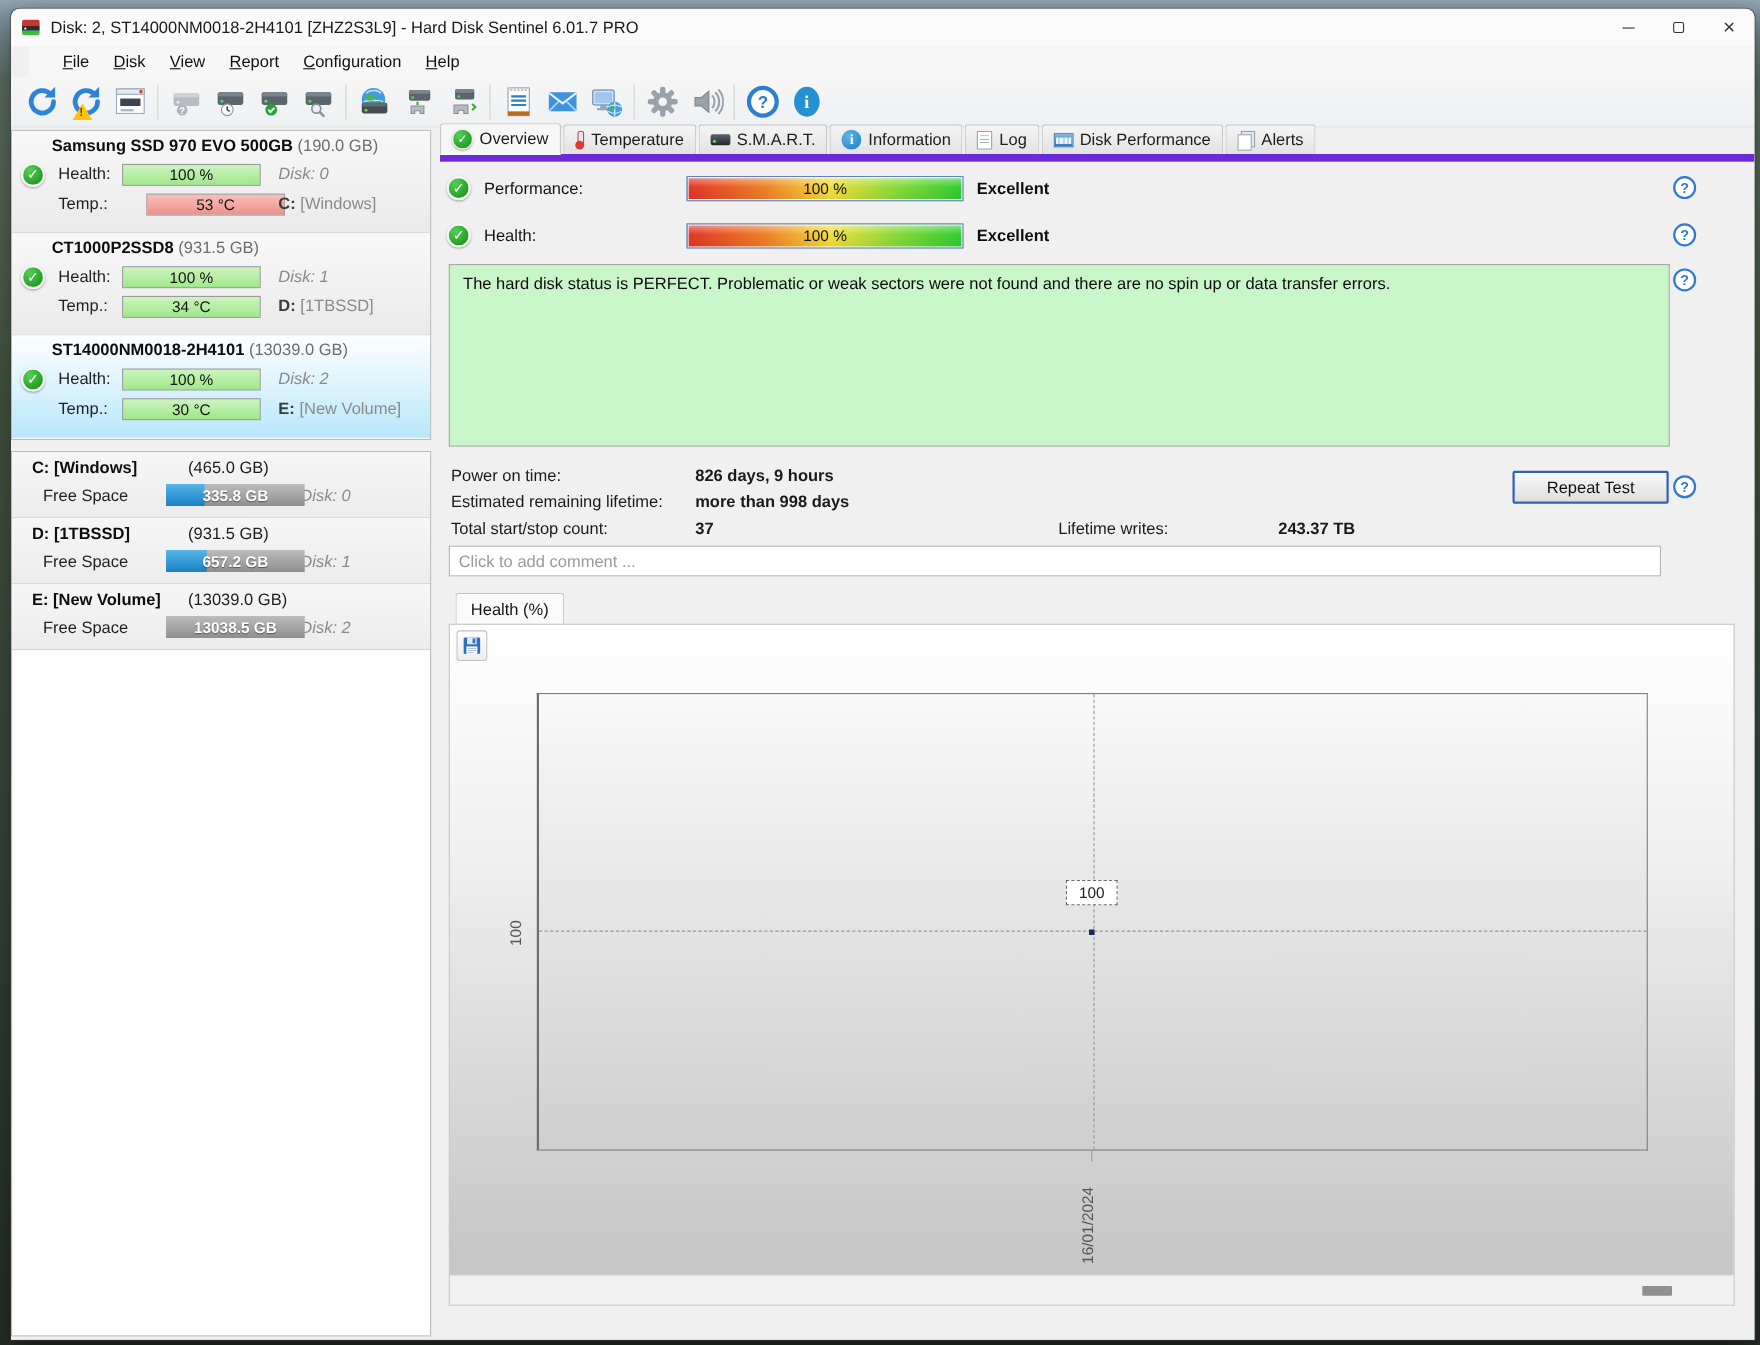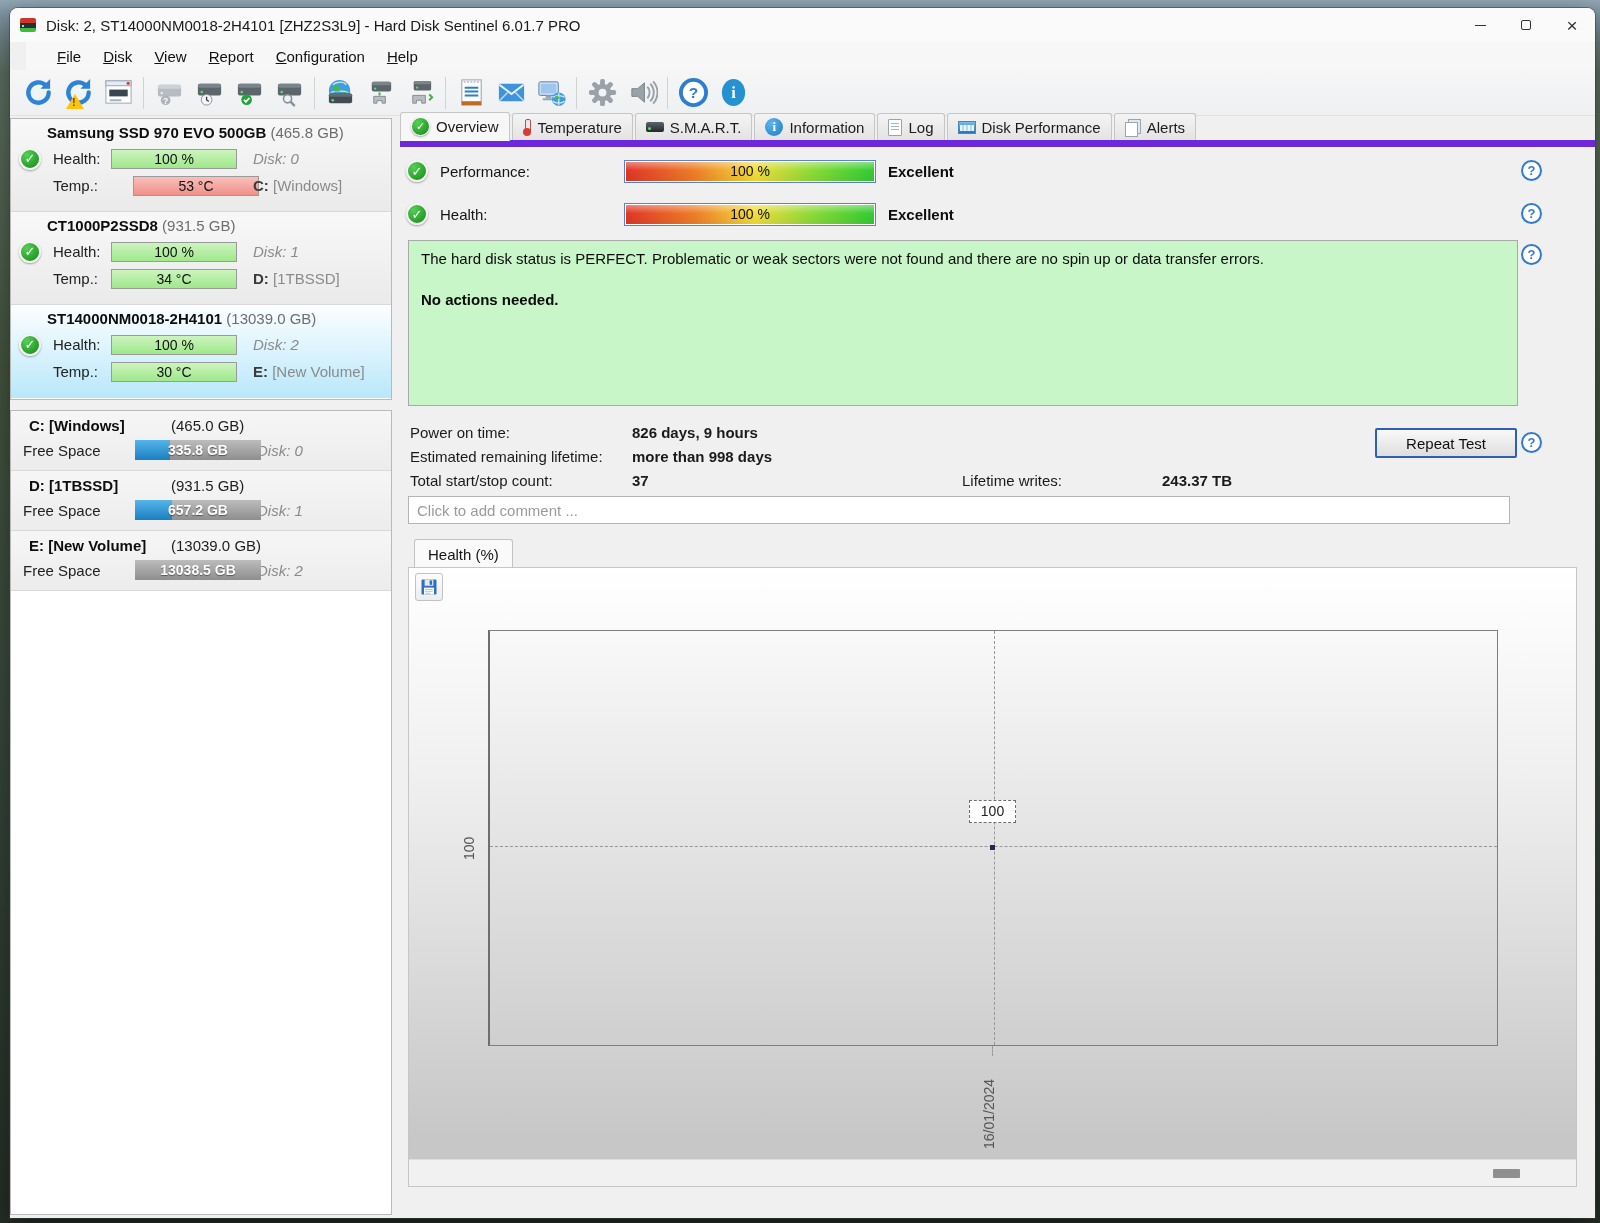--- a/index.html
+++ b/index.html
@@ -60,21 +60,21 @@
   .sbar { width:126px; height:20px; border:1px solid #9a9a9a; text-align:center; font-size:14px; line-height:18px; color:#111; }
   .sbar.green { background:linear-gradient(180deg,#cdf4bf,#9fe88a); }
   .sbar.red { background:linear-gradient(180deg,#f8c0ba,#ef9088);margin-left:22px; }
   .de-meta { padding-left:12px; color:#8a8a8a; font-style:italic; white-space:nowrap; }
   .de-meta .drv { font-style:normal; font-weight:bold; color:#3a3a3a; }
   .de-meta .vol { font-style:normal; color:#8a8a8a; }
   .part-entry { height:60px; border-bottom:1px solid #d8d8d8; background:linear-gradient(180deg,#f6f6f6,#ececec); padding-top:6px; }
   .pe-title { padding-left:18px; white-space:nowrap; }
   .pe-title .pt { font-weight:bold; color:#0d0d0d; display:inline-block; min-width:142px; }
   .pe-title .ps { color:#1d1d1d; }
-  .pe-row { display:grid; grid-template-columns:92px 130px auto; align-items:center; height:26px; padding-left:12px; margin-top:3px; }
+  .pe-row { display:grid; grid-template-columns:92px 130px auto; align-items:center; height:26px; padding-left:28px; margin-top:3px; }
   .fbar { width:126px; height:20px; background:linear-gradient(180deg,#bcbcbc,#8e8e8e); position:relative;margin-left:20px; }
   .fused { position:absolute; left:0; top:0; bottom:0; background:linear-gradient(180deg,#56b5e8,#1a7fc2); }
   .ftext { position:absolute; inset:0; text-align:center; font-weight:bold; color:#fff; font-size:14px; line-height:20px; text-shadow:0 1px 1px rgba(0,0,0,.45); }
   
   .main { flex:1 1 auto; position:relative; min-width:0; }
   .tabbar { position:absolute; left:8px; right:0; top:3px; height:28px; border-bottom:7px solid #6d28d9; display:flex; align-items:flex-end; }
   .tab { height:27px; display:flex; align-items:center; gap:6px; padding:0 10px; margin-right:2px; border:1px solid #c6c6c6; border-bottom:none; border-radius:3px 3px 0 0; background:linear-gradient(180deg,#f4f4f4,#e3e3e3); color:#1c1c1c; white-space:nowrap; }
   .tab.active { background:#f7f7f7; height:29px; border-bottom:1px solid #f7f7f7; margin-bottom:-1px; }
   .ticon { flex:0 0 auto; }
   .ico-thermo{ width:9px; height:17px; position:relative; }
@@ -316,21 +316,21 @@
         </svg>
     </span>
   </div>
 
   <div class="content">
 
     <div class="sidebar">
       <div class="panel disk-panel">
 
         <div class="disk-entry">
-          <div class="de-title"><span class="de-name">Samsung SSD 970 EVO 500GB</span> <span class="de-size">(465.8 GB)</span></div>
+          <div class="de-title"><span class="de-name">Samsung SSD 970 EVO 500GB</span> <span class="de-size">(190.0 GB)</span></div>
           <div class="de-row">
             <span class="chk"></span>
             <span class="de-label">Health:</span>
             <span class="sbar green">100 %</span>
             <span class="de-meta">Disk: 0</span>
           </div>
           <div class="de-row">
             <span></span>
             <span class="de-label">Temp.:</span>
             <span class="sbar red">53 °C</span>
@@ -457,21 +457,20 @@
       <div class="row" style="left:14px; top:84px; height:28px;">
         <span class="chk"></span>
         <span class="row-label" style="margin-left:12px;">Health:</span>
         <span class="meter" style="margin-left:24px;">100 %</span>
         <span class="rating">Excellent</span>
       </div>
       <span class="help" style="position:absolute; right:53px; top:87px;">?</span>
 
       <div class="statusbox">
         <div>The hard disk status is PERFECT. Problematic or weak sectors were not found and there are no spin up or data transfer errors.</div>
-        <div class="l2">No actions needed.</div>
       </div>
       <span class="help" style="position:absolute; right:53px; top:128px;">?</span>
 
       <div class="stats">
         <span>Power on time:</span>
         <span class="val">826 days, 9 hours</span>
         <span></span>
           <span></span>
         <span>Estimated remaining lifetime:</span>
         <span class="val">more than 998 days</span>

